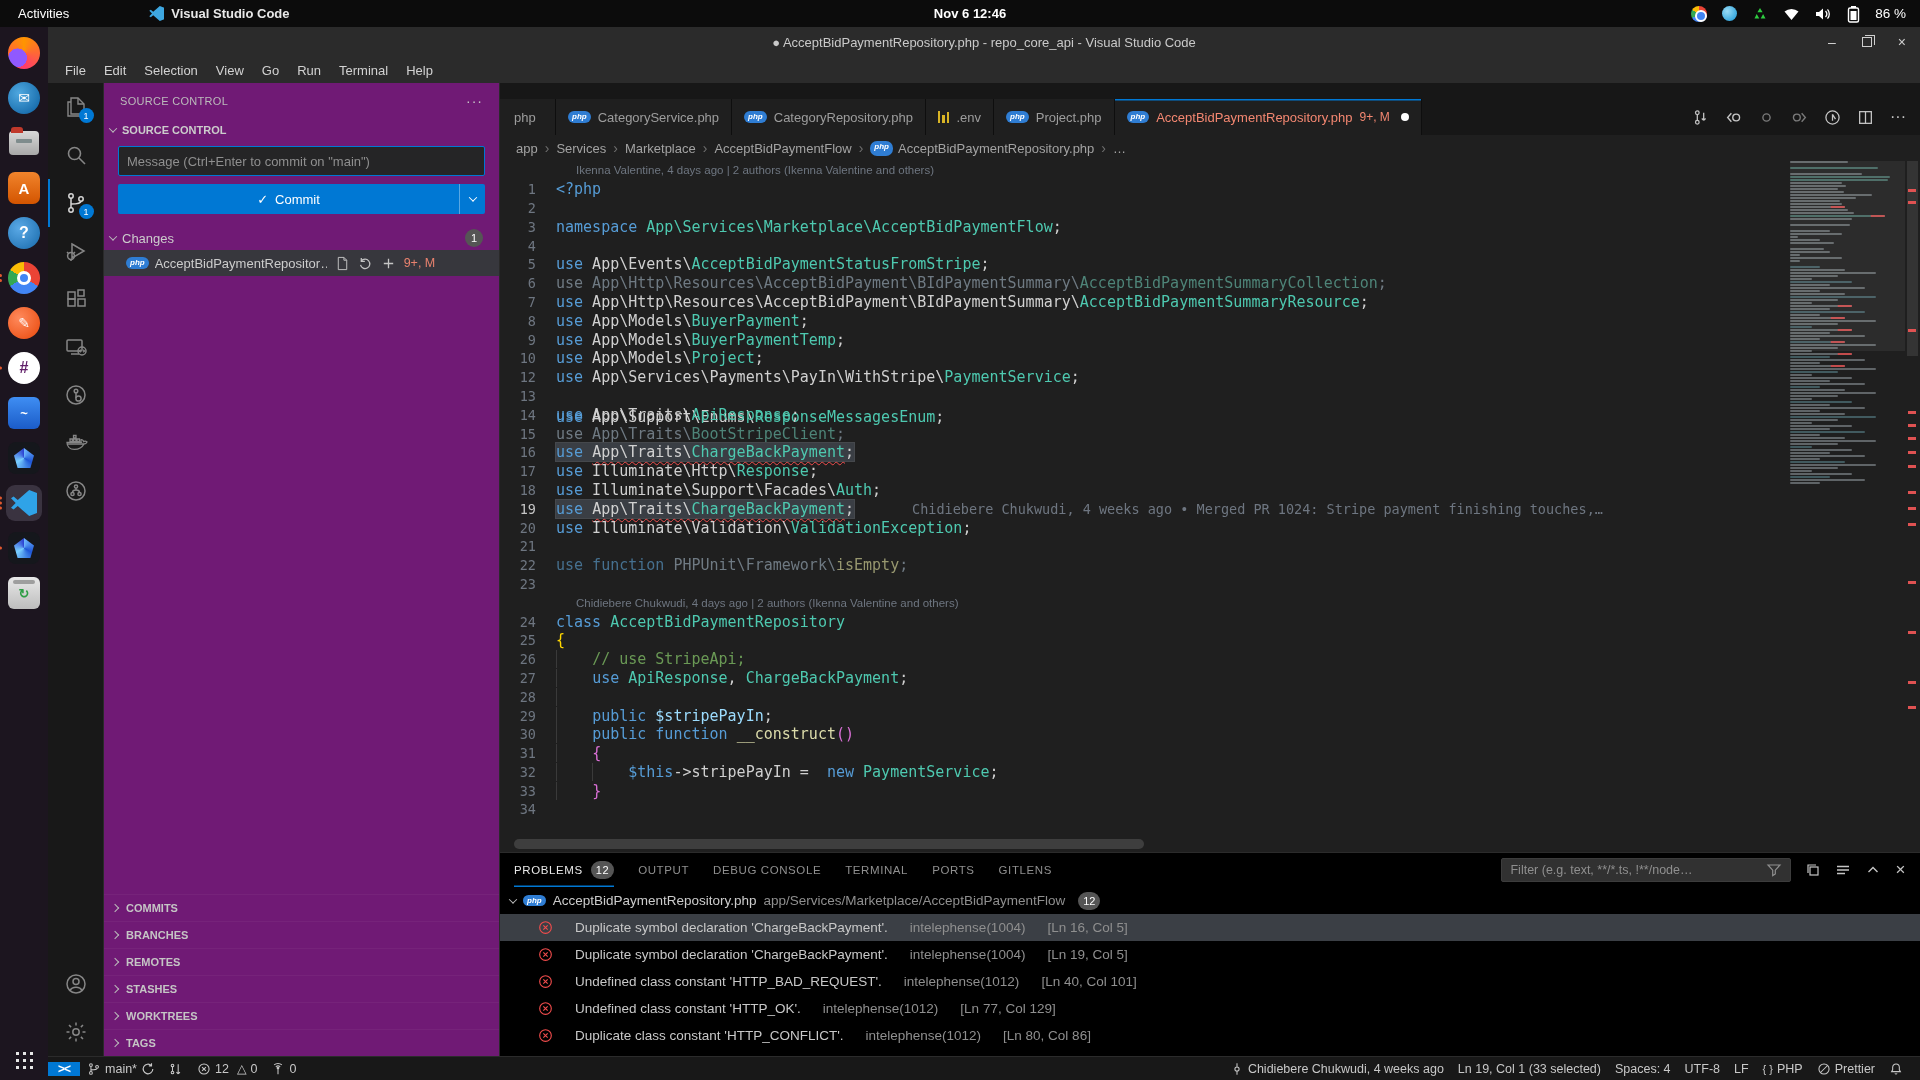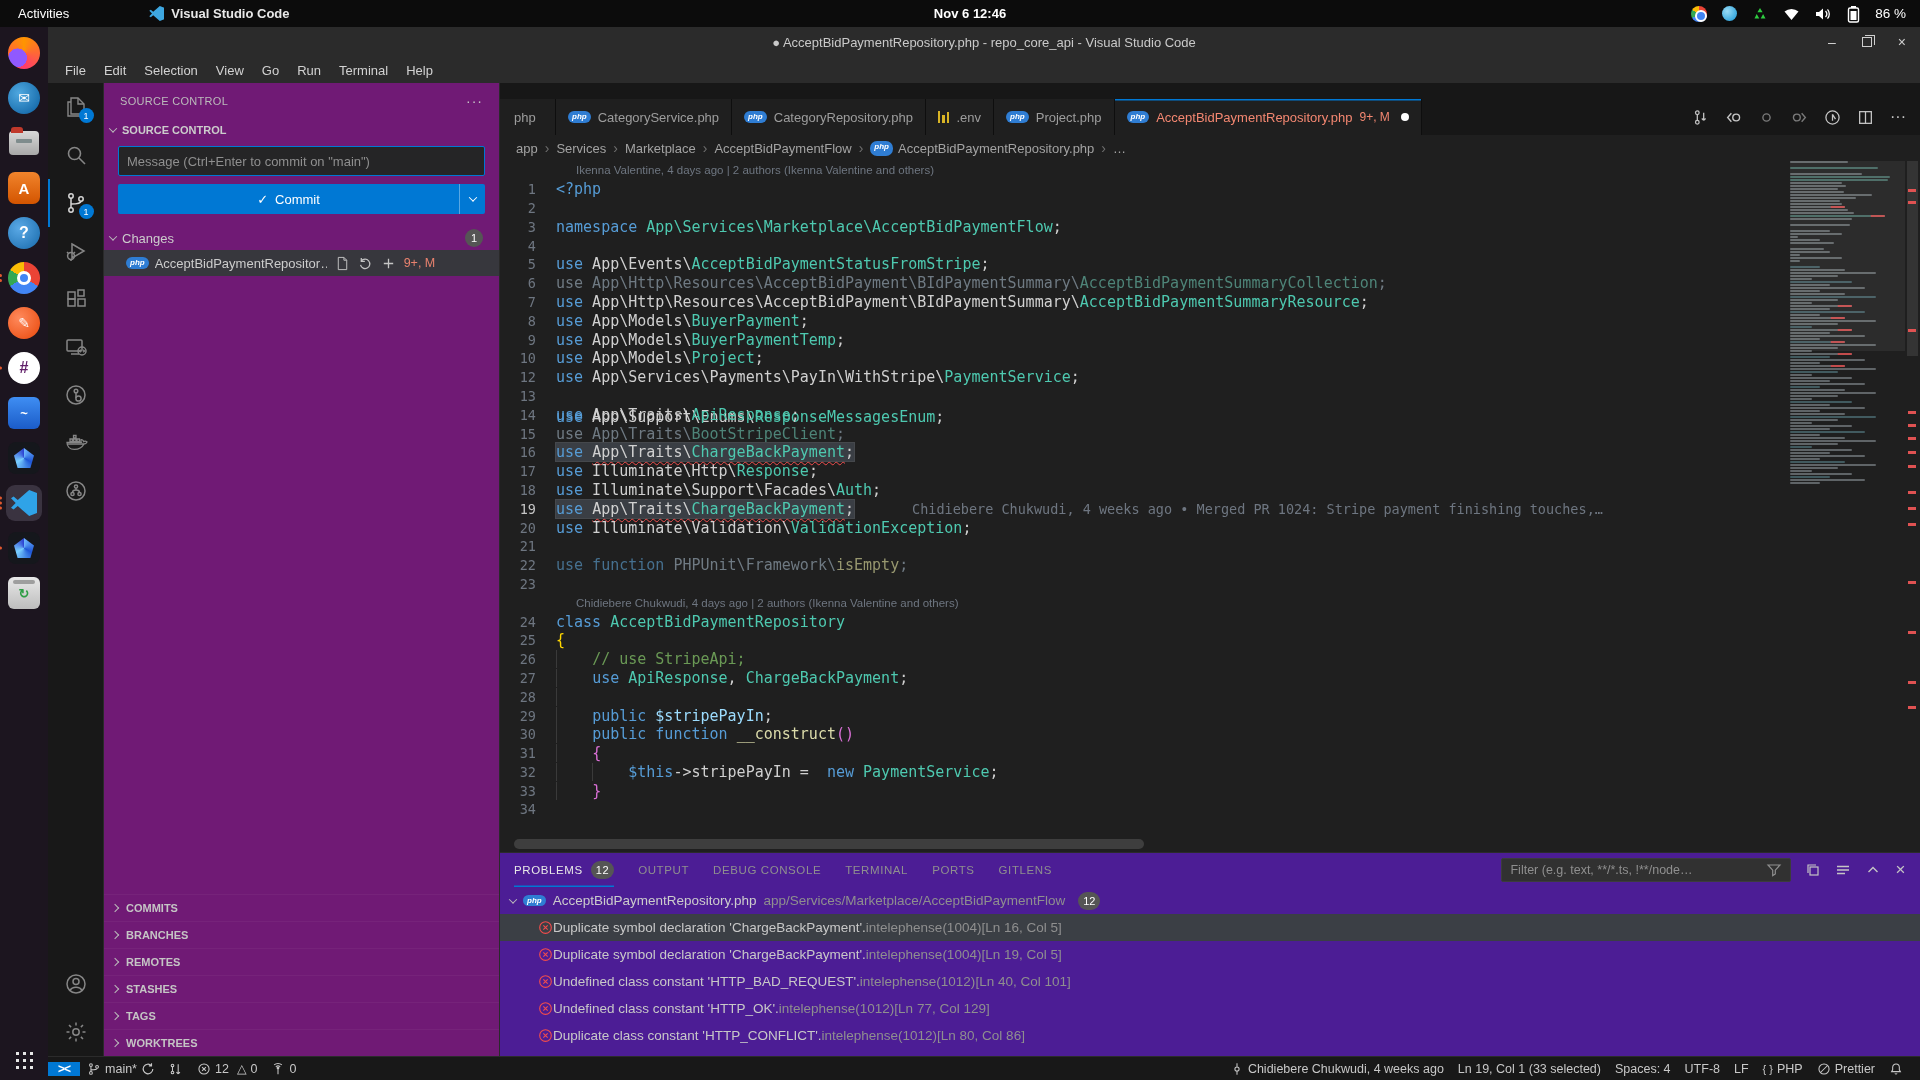--- a/index.html
+++ b/index.html
@@ -124,33 +124,33 @@
   .inline-blame { color:#6e7681; font-size:13.5px; margin-left:58px; white-space:pre;}
   .hscroll { position:absolute; left:14px; bottom:3px; width:630px; height:10px; background:rgba(121,121,121,.35); border-radius:5px;}
   .minimap { position:absolute; right:15px; top:0; width:115px; bottom:0; background:#1f1f1f;}
   .minimap .vis { position:absolute; left:0; right:0; top:0; height:190px; background:rgba(255,255,255,.06);}
   .mm-row { height:2px; margin-bottom:1px; border-radius:1px;}
   .ruler { position:absolute; right:0; top:0; width:15px; bottom:0;}
   .ruler .thumb { position:absolute; left:2px; right:2px; top:0; height:195px; background:rgba(150,150,150,.18);}
   .ruler i { position:absolute; left:3px; width:8px; height:3px; background:#e05252; display:block;}
 
   
-  .panel { height:204px; background:#4c1d95; border-top:1px solid #2b2b2b; display:flex; flex-direction:column; flex:0 0 auto; position:relative;}
+  .panel { height:204px; background:#000000; border-top:1px solid #2b2b2b; display:flex; flex-direction:column; flex:0 0 auto; position:relative;}
   .panel-tabs { height:34px; display:flex; align-items:center; padding:0 14px; gap:24px; font-size:11.5px; letter-spacing:.6px; color:#8f8f8f; flex:0 0 auto;}
   .panel-tab { display:flex; align-items:center; gap:8px; height:100%;}
   .panel-tab.active { color:#e7e7e7; box-shadow:inset 0 -1.5px 0 #0078d4;}
   .panel-right { margin-left:auto; display:flex; align-items:center; gap:14px; color:#c5c5c5;}
   .filter-box { width:290px; height:24px; background:#313131; border:1px solid #3c3c3c; border-radius:2px; display:flex; align-items:center; padding:0 8px; color:#8f8f8f; font-size:12.5px; letter-spacing:0; white-space:nowrap; overflow:hidden;}
   .filter-box svg { margin-left:auto; flex:0 0 auto;}
   .panel-right svg { width:16px; height:16px;}
   .panel-body { flex:1; overflow:hidden; font-size:13.5px;}
   .prob-file { height:27px; display:flex; align-items:center; gap:7px; padding:0 10px; color:#ccc;}
   .prob-file .path { color:#8f8f8f; }
   .prob-file .badge-gray { margin-left:6px; margin-right:0;}
-  .prob-row { height:27px; display:flex; align-items:center; gap:0; padding:0 10px 0 38px; color:#c8c8c8;}
+  .prob-row { height:27px; display:flex; align-items:center; gap:22px; padding:0 10px 0 38px; color:#c8c8c8;}
   .prob-row.selected { background:#3b3f45;}
   .prob-row .src, .prob-row .loc { color:#8f8f8f;}
   .err-ic { width:15px; height:15px; flex:0 0 auto;}
 
   
   .statusbar { height:24px; background:#181818; border-top:1px solid #2b2b2b; display:flex; align-items:center; font-size:12.5px; color:#c8c8c8; flex:0 0 auto;}
   .sb-remote { height:100%; background:#0078d4; color:#fff; display:flex; align-items:center; padding:0 10px; font-size:12px; letter-spacing:-1px; font-weight:bold;}
   .sb-item { display:flex; align-items:center; gap:4px; padding:0 7px; height:100%; white-space:nowrap;}
   .sb-item svg { width:14px; height:14px;}
   .sb-left { display:flex; align-items:center; }
@@ -419,25 +419,25 @@
             <div class="sb-row">
               <span class="chev right"></span>
               <span>REMOTES</span>
             </div>
             <div class="sb-row">
               <span class="chev right"></span>
               <span>STASHES</span>
             </div>
             <div class="sb-row">
               <span class="chev right"></span>
-              <span>TAGS</span>
+              <span>WORKTREES</span>
             </div>
             <div class="sb-row">
               <span class="chev right"></span>
-              <span>WORKTREES</span>
+              <span>TAGS</span>
             </div>
           </div>
       </div>
 
       <div class="center">
         <div class="tabstrip">
           <div class="tabs" id="tabs">
               <div class="tab partial">
                 <span>php</span>
               </div>

